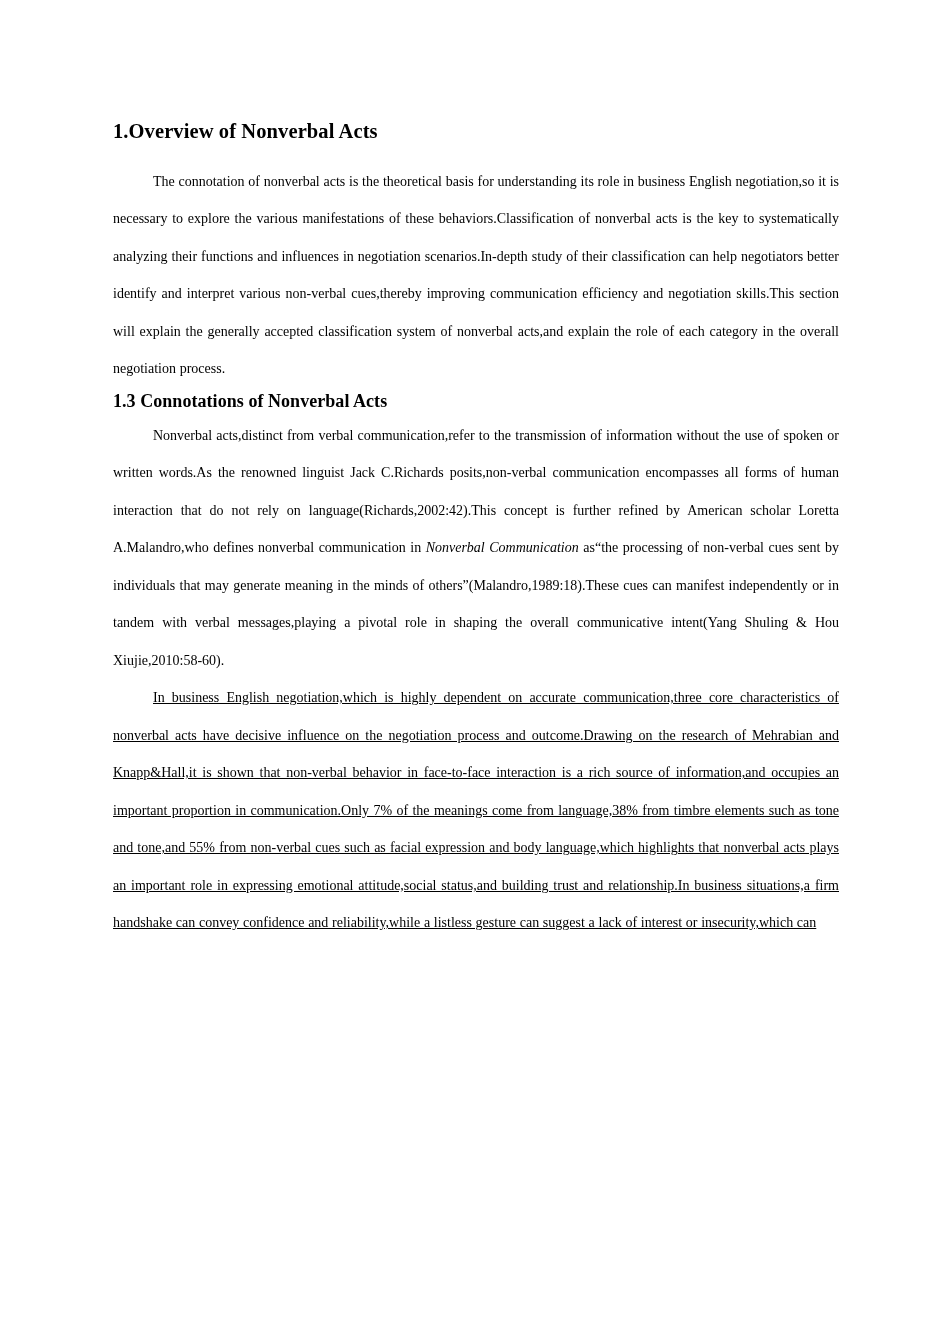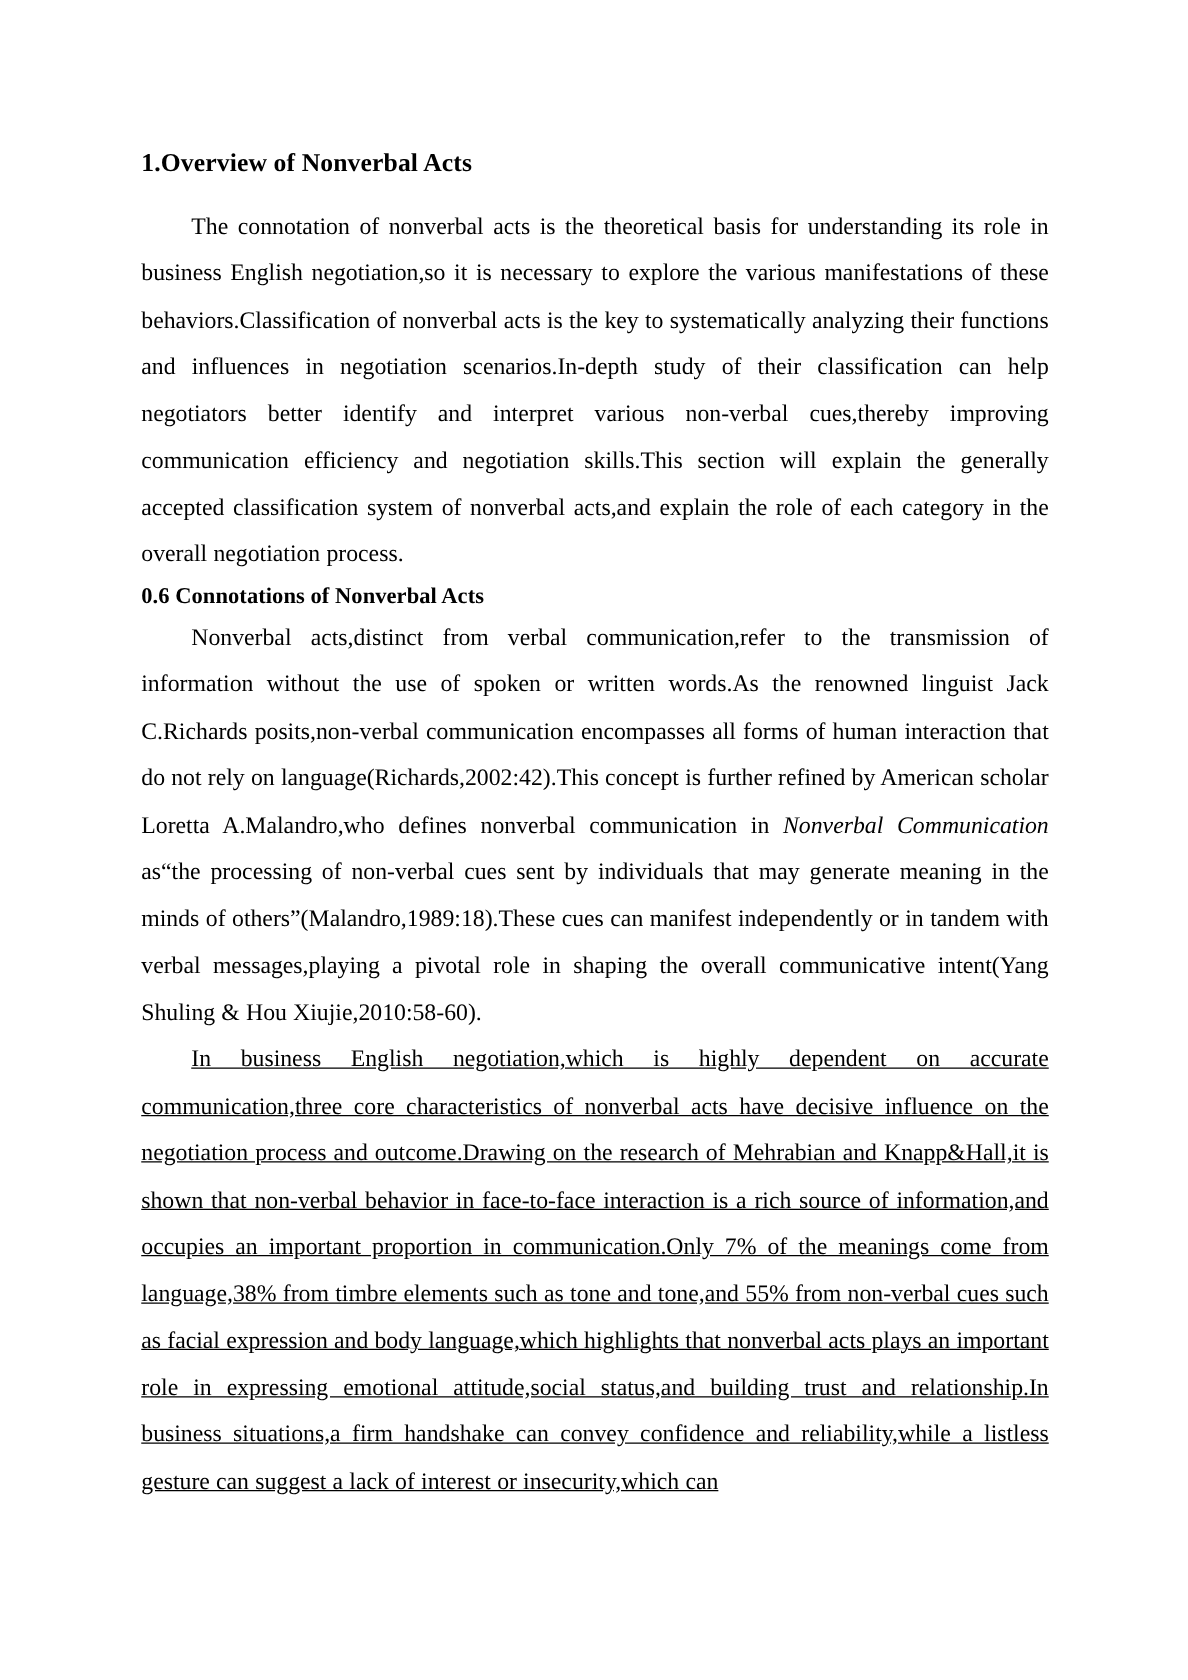--- a/index.html
+++ b/index.html
@@ -44,21 +44,21 @@
   .heading-2 {
     font-size: 18px;
     font-weight: bold;
     line-height: 1.35;
     margin: 0 0 4px 0;
     letter-spacing: 0.05px;
     text-align: left;
   }
 
   .body-para {
-    font-size: 19px;
+    font-size: 14px;
     line-height: 37.5px;
     text-align: justify;
     text-justify: inter-word;
     text-indent: 40px;
     margin: 0;
     word-spacing: 0.2px;
     hyphens: none;
   }
 
   .body-para + .body-para {
@@ -78,21 +78,21 @@
 <body>
 
 <div class="page">
 
   <div class="content">
 
     <h1 class="heading-1">1.Overview of Nonverbal Acts</h1>
 
     <p class="body-para">The connotation of nonverbal acts is the theoretical basis for understanding its role in business English negotiation,so it is necessary to explore the various manifestations of these behaviors.Classification of nonverbal acts is the key to systematically analyzing their functions and influences in negotiation scenarios.In-depth study of their classification can help negotiators better identify and interpret various non-verbal cues,thereby improving communication efficiency and negotiation skills.This section will explain the generally accepted classification system of nonverbal acts,and explain the role of each category in the overall negotiation process.</p>
 
-    <h2 class="heading-2 heading-2-block">0.6 Connotations of Nonverbal Acts</h2>
+    <h2 class="heading-2 heading-2-block">1.3 Connotations of Nonverbal Acts</h2>
 
     <p class="body-para"><span>Nonverbal acts,distinct from verbal communication,refer to the transmission of information without the use of spoken or written words.As the renowned linguist Jack C.Richards posits,non-verbal communication encompasses all forms of human interaction that do not rely on language(Richards,2002:42).This concept is further refined by American scholar Loretta A.Malandro,who defines nonverbal communication in </span><em class="title-italic">Nonverbal Communication</em><span> as“the processing of non-verbal cues sent by individuals that may generate meaning in the minds of others”(Malandro,1989:18).These cues can manifest independently or in tandem with verbal messages,playing a pivotal role in shaping the overall communicative intent(Yang Shuling &amp; Hou Xiujie,2010:58-60).</span></p>
 
     <p class="body-para">In business English negotiation,which is highly dependent on accurate communication,three core characteristics of nonverbal acts have decisive influence on the negotiation process and outcome.Drawing on the research of Mehrabian and Knapp&amp;Hall,it is shown that non-verbal behavior in face-to-face interaction is a rich source of information,and occupies an important proportion in communication.Only 7% of the meanings come from language,38% from timbre elements such as tone and tone,and 55% from non-verbal cues such as facial expression and body language,which highlights that nonverbal acts plays an important role in expressing emotional attitude,social status,and building trust and relationship.In business situations,a firm handshake can convey confidence and reliability,while a listless gesture can suggest a lack of interest or insecurity,which can</p>
 
   </div>
 
 </div>
 
 </body></html>

